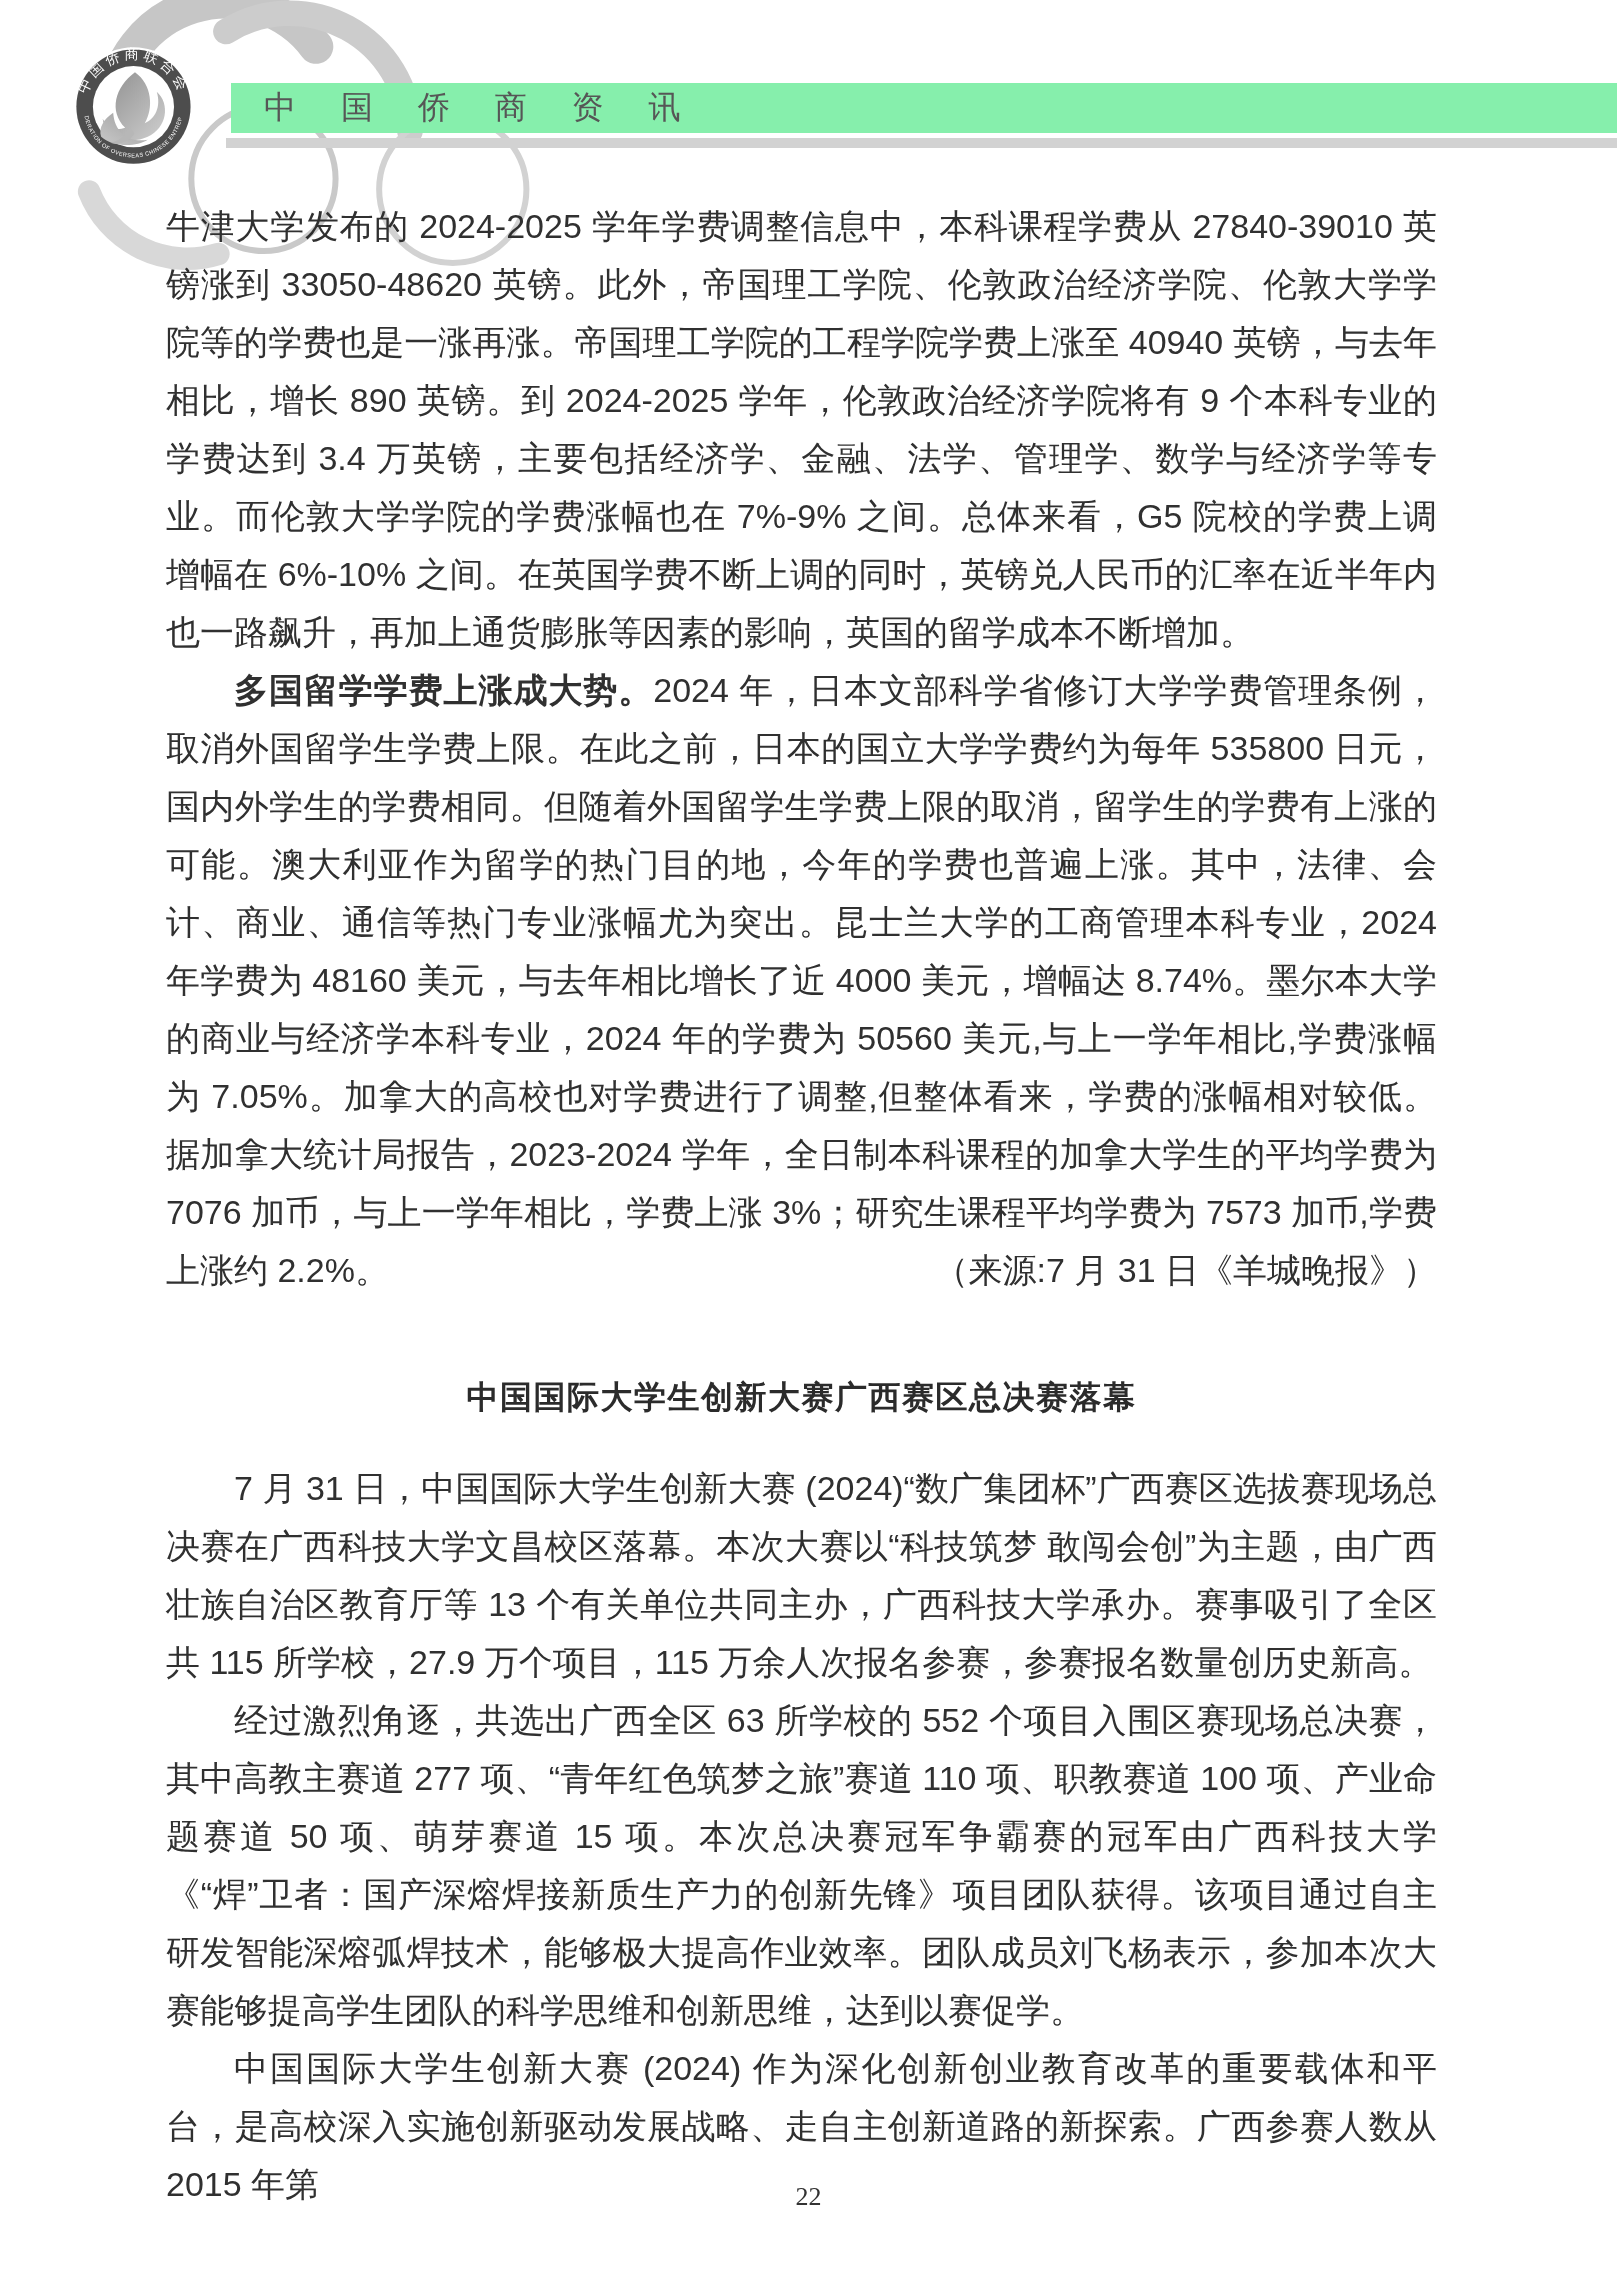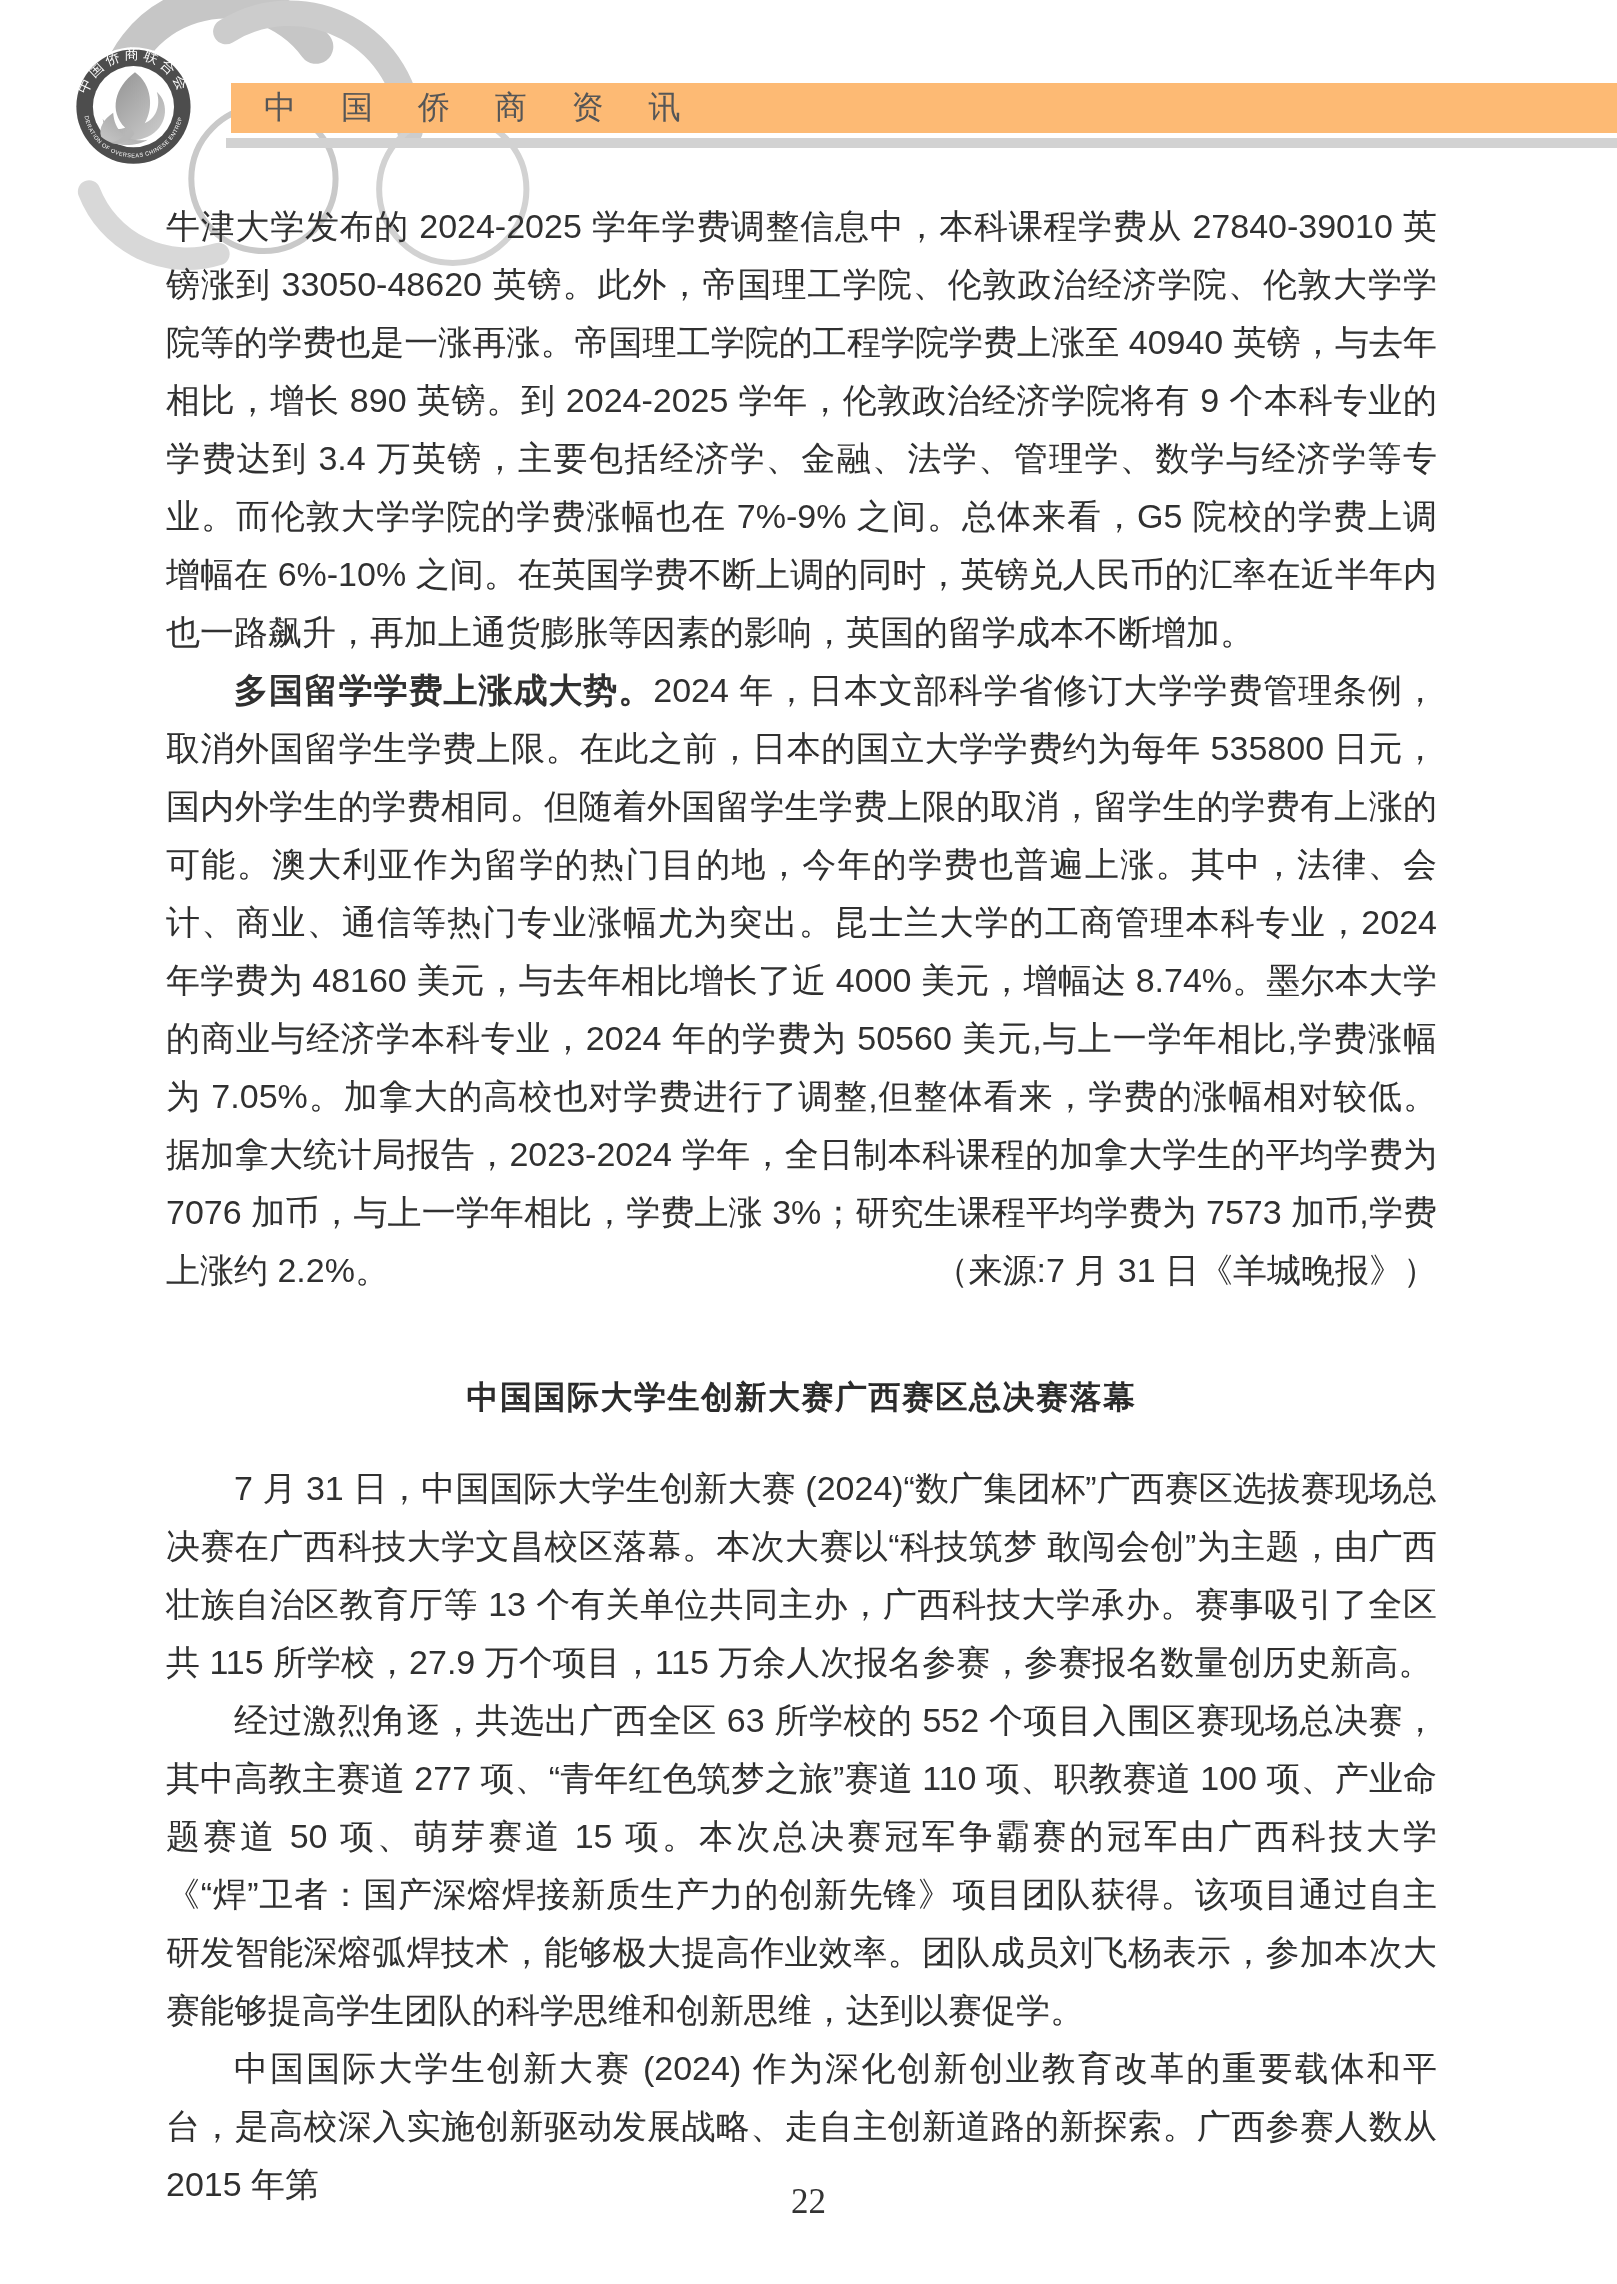--- a/index.html
+++ b/index.html
@@ -8,21 +8,21 @@
     width:1617px;height:2284px;
     margin:0 auto;
     background:#ffffff;
     overflow:hidden;
     font-family:"Liberation Sans", sans-serif;
   }
   
   .header-art{position:absolute;top:0;left:0;z-index:1;}
   .banner-bar{
     position:absolute;left:231px;right:0;top:83px;height:50px;
-    background:#fdba74;z-index:2;
+    background:#86efac;z-index:2;
     display:flex;align-items:center;
   }
   .banner-title{
     margin-left:33px;
     font-size:32px;color:#565656;
     letter-spacing:18px;white-space:pre;
     font-weight:400;
   }
   .banner-strip{
     position:absolute;left:226px;right:0;top:138px;height:9.8px;
@@ -44,21 +44,21 @@
     margin:75px 0 38px 0;
     text-align:center;text-indent:0;
     font-size:32px;line-height:47px;font-weight:700;color:#2b2b2b;
     letter-spacing:1.5px;
   }
   
   .page-number{
     position:absolute;top:2182px;left:0;width:100%;
     text-align:center;
     font-family:"Liberation Serif", serif;
-    font-size:35px;color:#333333;
+    font-size:26px;color:#333333;
   }
 </style>
 </head>
 <body>
 
 <div class="page">
 
   <svg class="header-art" width="587" height="278" viewBox="0 0 780 370" aria-hidden="true">
     <defs>
       <linearGradient id="embGrad" x1="0" y1="0" x2="1" y2="1">

